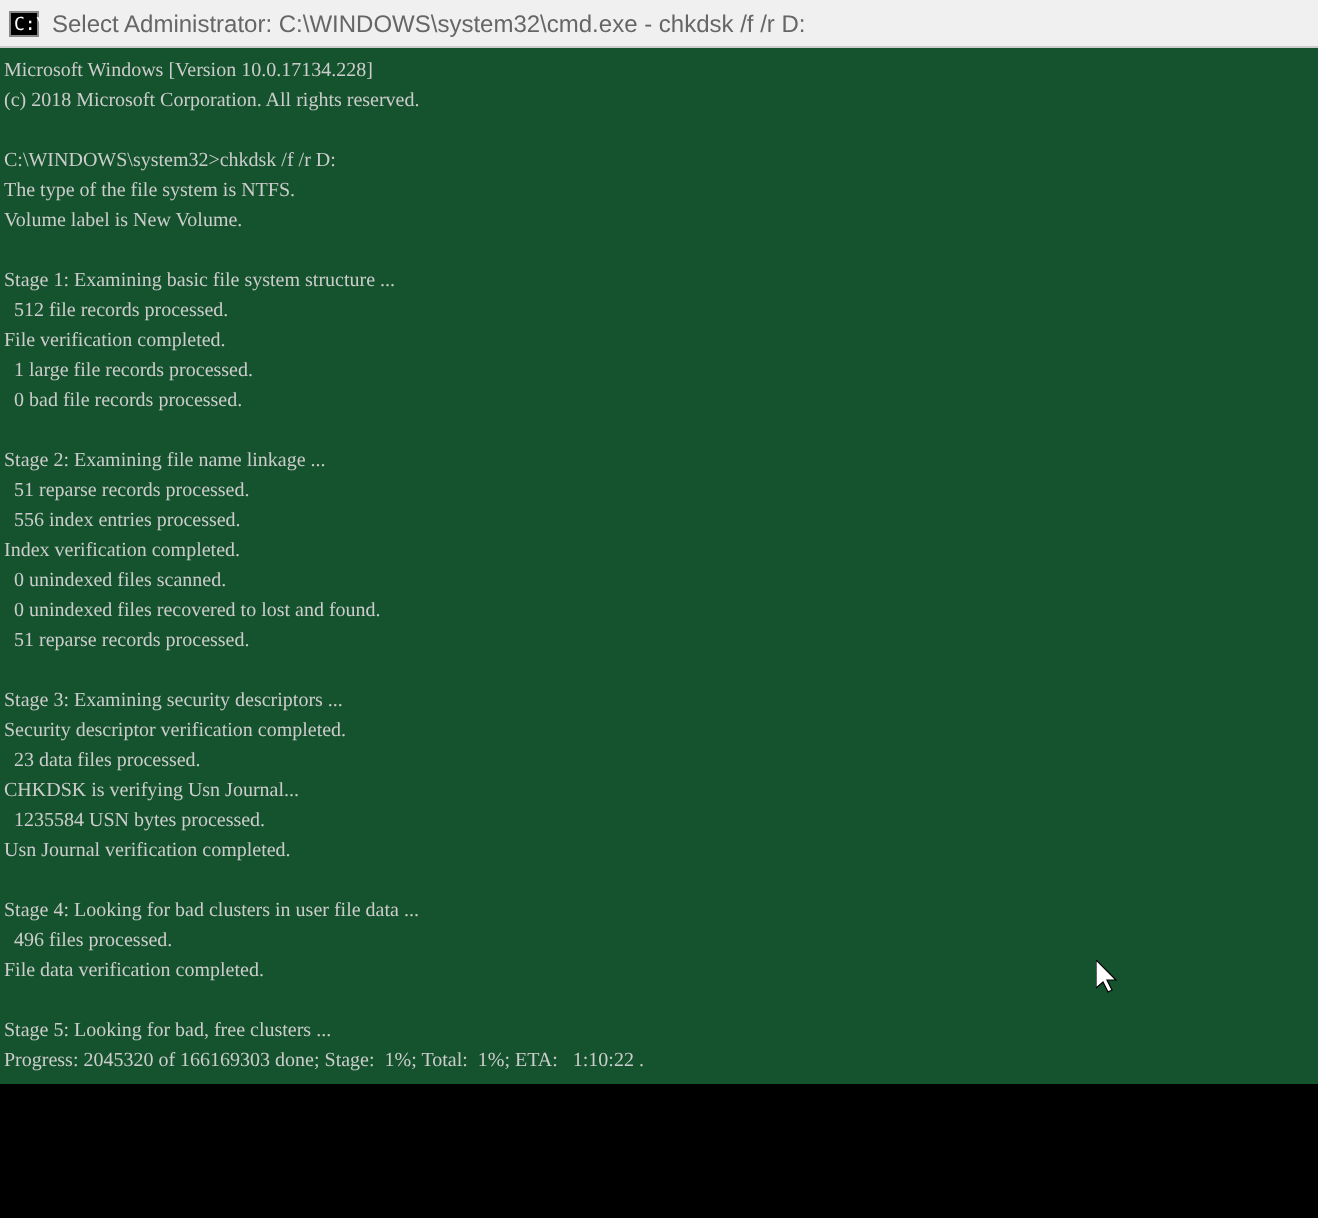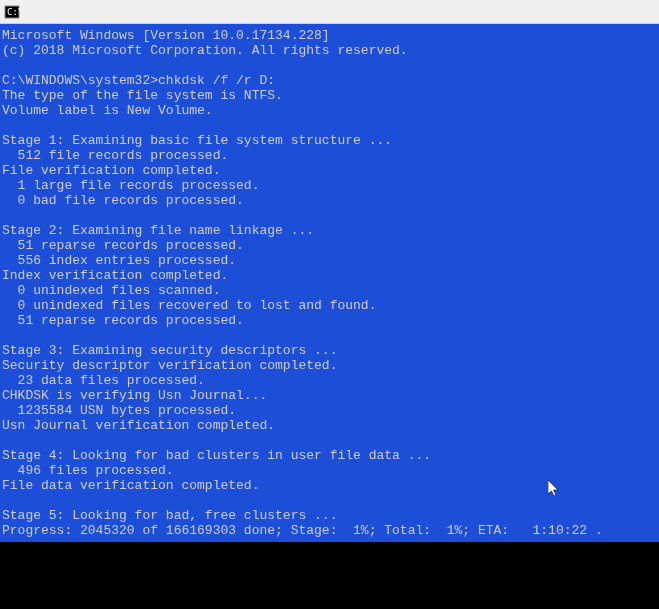--- a/index.html
+++ b/index.html
@@ -26,25 +26,25 @@
     .titlebar-icon {
       width: 16px;
       height: 16px;
       margin-right: 6px;
       display: flex;
       align-items: center;
       justify-content: center;
     }
     .titlebar-icon svg { display: block; }
     .terminal {
-      background: #1d4ed8;
+      background: #14532d;
       color: #ccc;
       padding: 4px 2px;
-      font-family: Liberation Mono, monospace;
-      font-size: 13px;
+      font-family: Liberation Serif, serif;
+      font-size: 10px;
       line-height: 15px;
       white-space: pre;
       letter-spacing: 0px;
     }
     .line { min-height: 15px; }
     .cursor {
       position: absolute;
       pointer-events: none;
     }
     .cursor svg { display: block; }
@@ -52,20 +52,21 @@
 </head>
 <body>
 
 <div class="titlebar">
   <span class="titlebar-icon">
     <svg width="16" height="16" viewBox="0 0 16 16">
       <rect x="1" y="2" width="14" height="12" fill="#000" stroke="#888" stroke-width="1"></rect>
       <text x="3" y="11" font-size="9" fill="#fff" font-family="monospace">C:\</text>
     </svg>
   </span>
+  <span>Select Administrator: C:\WINDOWS\system32\cmd.exe - chkdsk  /f /r D:</span>
 </div>
 
 <div class="terminal" id="terminal"><div class="line">Microsoft Windows [Version 10.0.17134.228]</div><div class="line">(c) 2018 Microsoft Corporation. All rights reserved.</div><div class="line"></div><div class="line">C:\WINDOWS\system32&gt;chkdsk /f /r D:</div><div class="line">The type of the file system is NTFS.</div><div class="line">Volume label is New Volume.</div><div class="line"></div><div class="line">Stage 1: Examining basic file system structure ...</div><div class="line">  512 file records processed.</div><div class="line">File verification completed.</div><div class="line">  1 large file records processed.</div><div class="line">  0 bad file records processed.</div><div class="line"></div><div class="line">Stage 2: Examining file name linkage ...</div><div class="line">  51 reparse records processed.</div><div class="line">  556 index entries processed.</div><div class="line">Index verification completed.</div><div class="line">  0 unindexed files scanned.</div><div class="line">  0 unindexed files recovered to lost and found.</div><div class="line">  51 reparse records processed.</div><div class="line"></div><div class="line">Stage 3: Examining security descriptors ...</div><div class="line">Security descriptor verification completed.</div><div class="line">  23 data files processed.</div><div class="line">CHKDSK is verifying Usn Journal...</div><div class="line">  1235584 USN bytes processed.</div><div class="line">Usn Journal verification completed.</div><div class="line"></div><div class="line">Stage 4: Looking for bad clusters in user file data ...</div><div class="line">  496 files processed.</div><div class="line">File data verification completed.</div><div class="line"></div><div class="line">Stage 5: Looking for bad, free clusters ...</div><div class="line">Progress: 2045320 of 166169303 done; Stage:  1%; Total:  1%; ETA:   1:10:22 .</div></div>
 
 <div class="cursor" id="mouse-cursor" style="left: 548px; top: 480px;">
   <svg width="16" height="20" viewBox="0 0 16 20">
     <path d="M0,0 L0,14 L3.5,11 L6,16 L8,15 L5.5,10 L10,10 Z" fill="#fff" stroke="#000" stroke-width="0.6"></path>
   </svg>
 </div>
 

